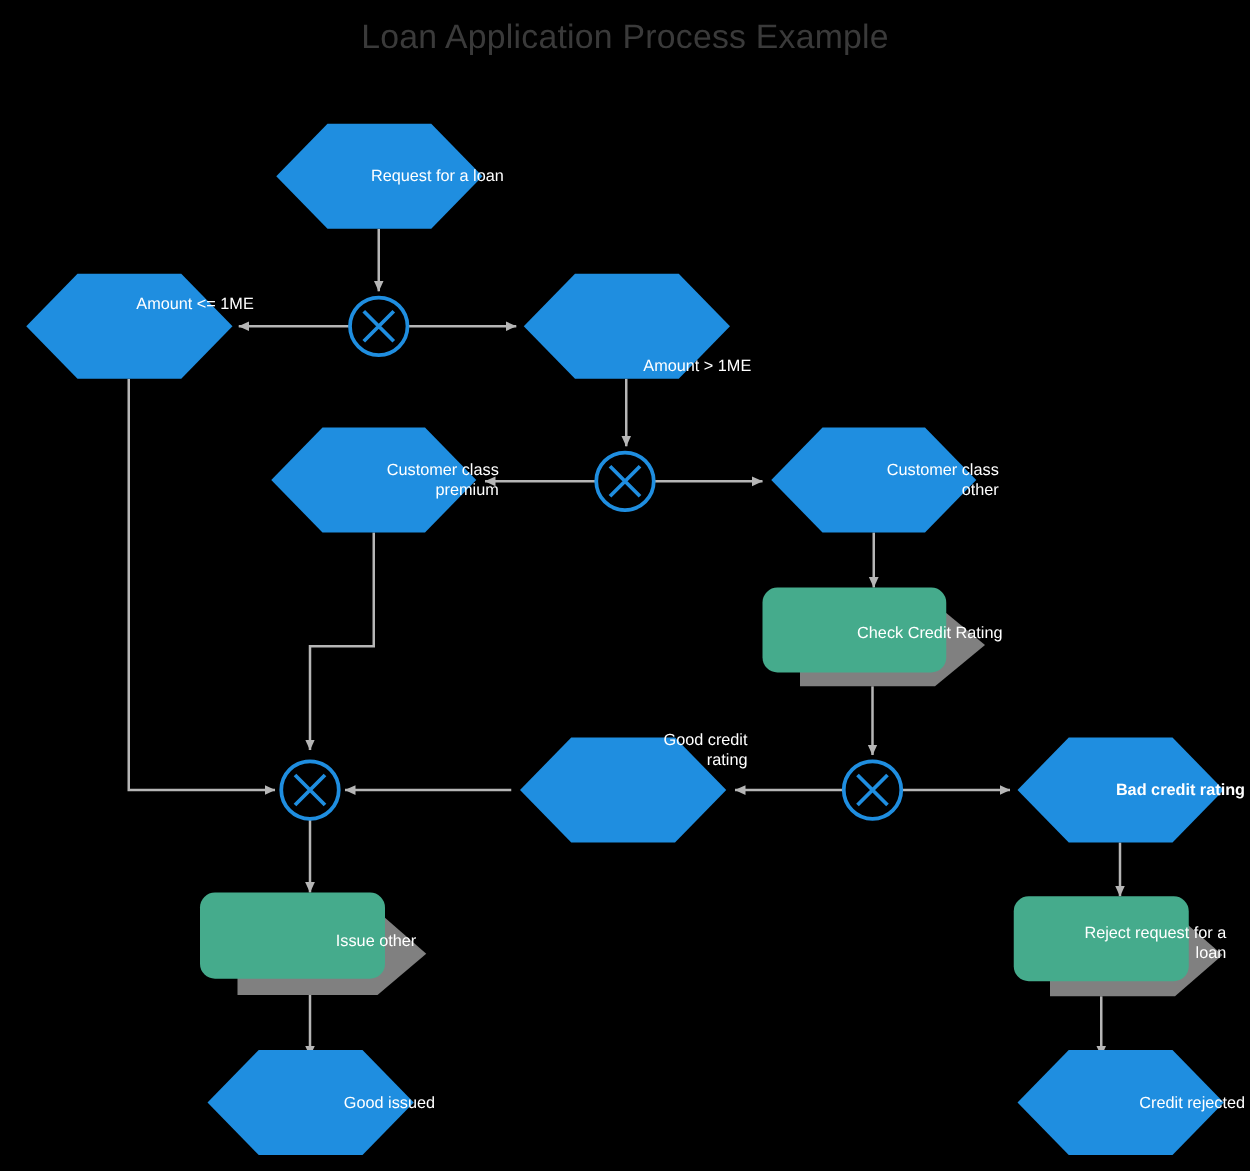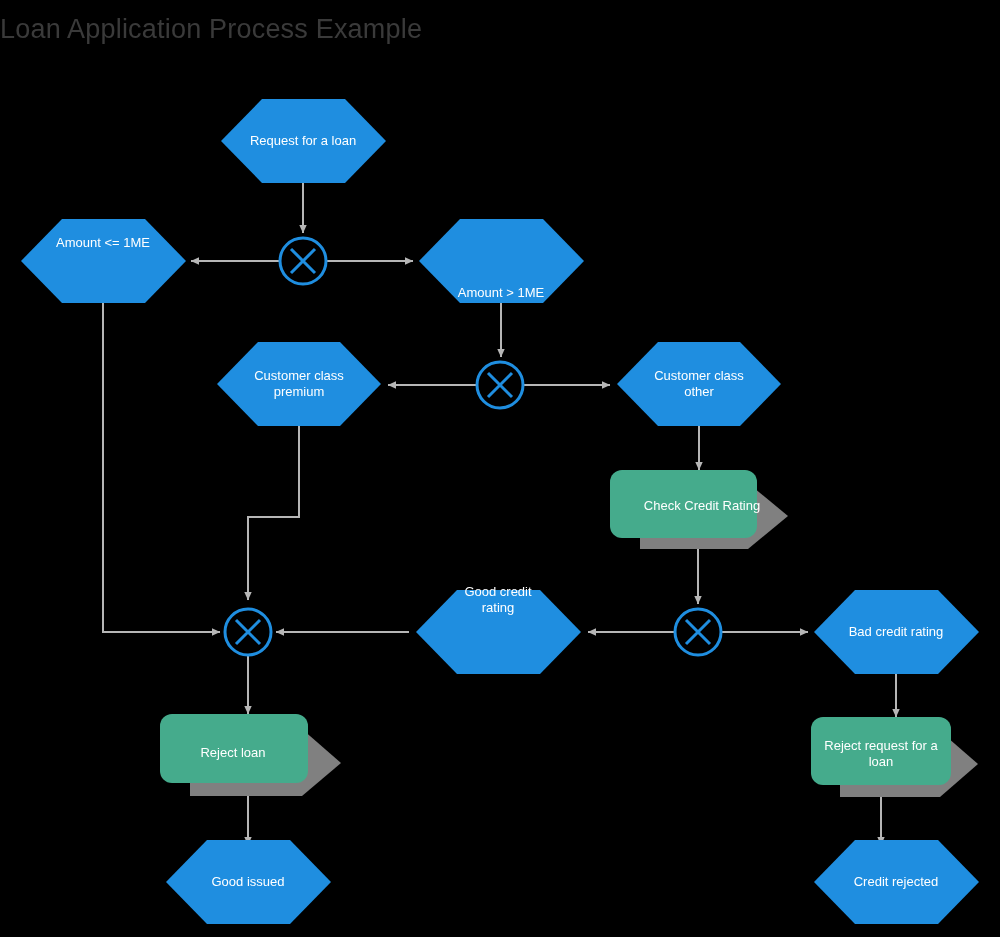--- a/index.html
+++ b/index.html
@@ -18,34 +18,35 @@
     position: absolute;
     top: 0; left: 0;
     width: 1000px;
     height: 937px;
   }
   .diagram-title {
     position: absolute;
     top: 14px;
     left: 0;
     width: 1000px;
+    text-align: center;
     font-family: "Liberation Sans", sans-serif;
     font-size: 27px;
     font-weight: 400;
     color: #3a3a3a;
     letter-spacing: 0.2px;
     white-space: nowrap;
   }
   .node-label {
     position: absolute;
     color: #ffffff;
     font-family: "Liberation Sans", sans-serif;
     font-size: 13px;
     line-height: 16px;
-    text-align: center;
+    text-align: right;
     pointer-events: none;
     white-space: pre-line;
   }
 </style>
 </head>
 <body>
 
 <div class="diagram-title">Loan Application Process Example</div>
 
 <svg id="canvas" viewBox="0 0 1000 937" xmlns="http://www.w3.org/2000/svg">
@@ -160,22 +161,22 @@
 premium</div>
 
 <div class="node-label" style="left:599px; top:368px; width:200px;">Customer class
 other</div>
 
 <div class="node-label" style="left:602px; top:498px; width:200px;">Check Credit Rating</div>
 
 <div class="node-label" style="left:398px; top:584px; width:200px;">Good credit
 rating</div>
 
-<div class="node-label" style="left:796px; top:624px; width:200px;">Bad credit rating</div>
+<div class="node-label" style="left:796px; top:624px; width:200px;font-weight:bold;">Bad credit rating</div>
 
-<div class="node-label" style="left:133px; top:745px; width:200px;">Reject loan</div>
+<div class="node-label" style="left:133px; top:745px; width:200px;">Issue other</div>
 
 <div class="node-label" style="left:781px; top:738px; width:200px;">Reject request for a
 loan</div>
 
 <div class="node-label" style="left:148px; top:874px; width:200px;">Good issued</div>
 
 <div class="node-label" style="left:796px; top:874px; width:200px;">Credit rejected</div>
 
 </body></html>

